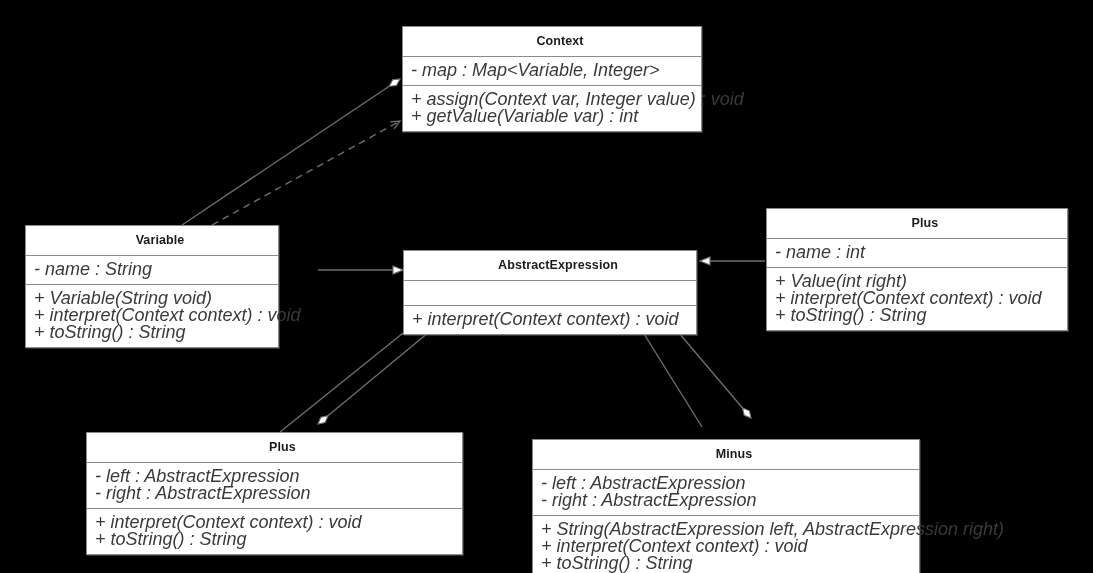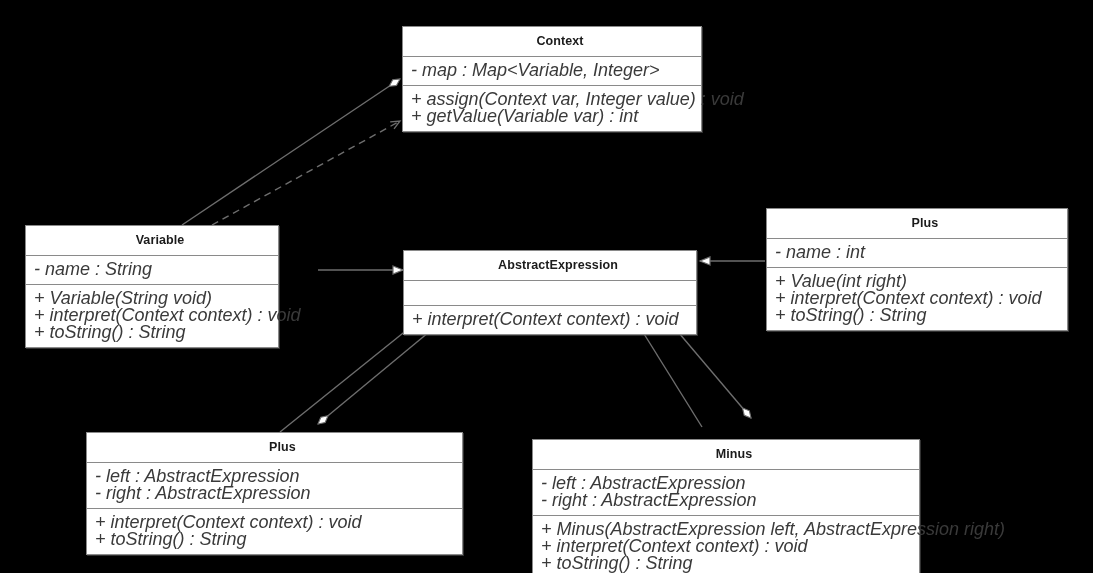--- a/index.html
+++ b/index.html
@@ -145,19 +145,19 @@
     </div>
   </div>
 
   <div class="uml-class" style="left:532px; top:423px; width:388px;margin-top:16px;">
     <div class="class-title">Minus</div>
     <div class="compartment">
       <div class="member">- left : AbstractExpression</div>
       <div class="member">- right : AbstractExpression</div>
     </div>
     <div class="compartment">
-      <div class="member">+ Minus(AbstractExpression left, AbstractExpression right)</div>
+      <div class="member">+ String(AbstractExpression left, AbstractExpression right)</div>
       <div class="member">+ interpret(Context context) : void</div>
       <div class="member">+ toString() : String</div>
     </div>
   </div>
 
 </div>
 
 </body></html>

